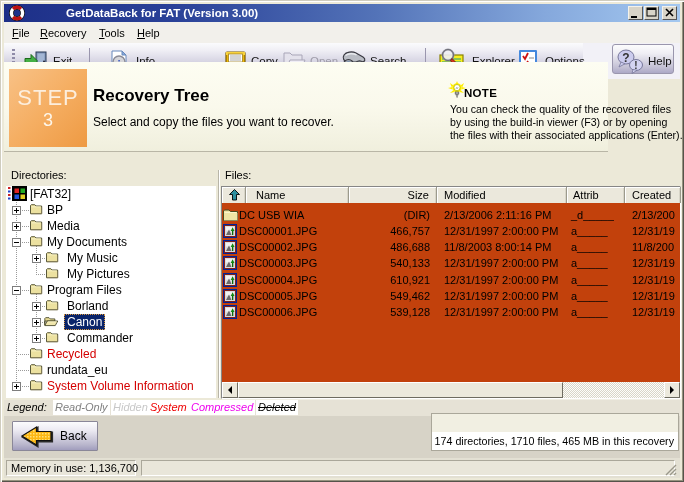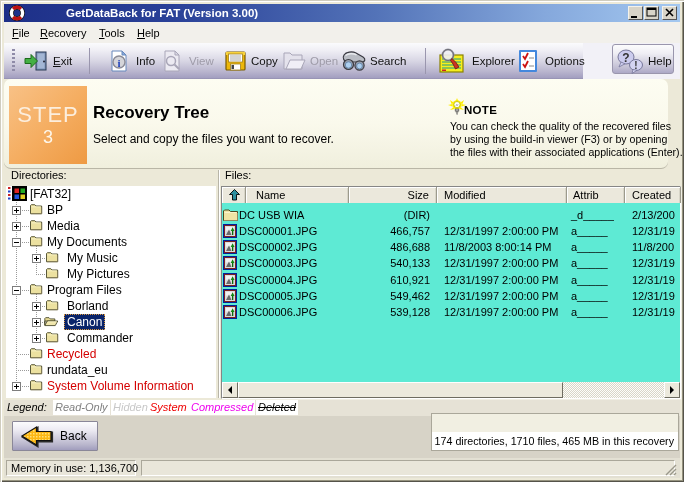--- a/index.html
+++ b/index.html
@@ -28,23 +28,23 @@
 #tb-band { position:absolute; left:0; top:0; width:579px; height:36px;
   background:linear-gradient(to bottom,#fbfbfd 0%,#f0eff5 20%,#d8d6e4 50%,#b8b4cd 80%,#a39fc0 97%,#8f8bad 100%); }
 #tb-right { position:absolute; left:579px; top:0; width:97px; height:36px;
   background:#f2f1f7; }
 .tbb { position:absolute; top:3px; height:30px; display:flex; align-items:center; color:#111; font-size:11.5px; }
 .tbb.dis { color:#9e9ba8; }
 .tsep { position:absolute; top:5px; width:1px; height:26px; background:#9a96ae; }
 #grip { position:absolute; left:8px; top:6px; width:3px; height:24px;
   background:repeating-linear-gradient(to bottom,#8f8ba8 0 2px,transparent 2px 4px); }
 
-#banner { left:4px; top:79px; width:664px; height:90px;
+#banner { left:4px; top:62px; width:604px; height:90px;
   background:linear-gradient(to bottom,#fdfdf2 0%,#faf9ec 50%,#f0efdd 100%);
-  border-bottom:1px solid #b9b6a6;border-radius:7px; }
+  border-bottom:1px solid #b9b6a6; }
 #stepbox { position:absolute; left:5px; top:7px; width:78px; height:78px;
   background:linear-gradient(135deg,#f8c186 0%,#f5ae62 50%,#ee9a43 100%); }
 #stepbox .s1 { position:absolute; left:0; right:0; top:16px; text-align:center;
   font-size:22px; color:#fceedd; letter-spacing:1px; }
 #stepbox .s2 { position:absolute; left:0; right:0; top:41px; text-align:center;
   font-size:18px; color:#fdf6ea; }
 #bh1 { position:absolute; left:89px; top:24px; font-size:17px; font-weight:bold; color:#000; }
 #bh2 { position:absolute; left:89px; top:53px; font-size:12px; color:#000; white-space:nowrap; }
 #noteh { position:absolute; left:460px; top:25px; font-size:11.5px; font-weight:bold; letter-spacing:0.3px; }
 #notet { position:absolute; left:446px; top:41px; font-size:10.6px; line-height:13px; color:#000; white-space:nowrap; }
@@ -55,21 +55,21 @@
 #tree { left:6px; top:186px; width:210px; height:212px; background:#fff; overflow:hidden; }
 .trow { position:absolute; height:16px; line-height:16px; font-size:12px; white-space:nowrap; }
 .tfold { position:absolute; width:15px; height:12px; }
 .ebox { position:absolute; width:9px; height:9px; background:#fff; border:1px solid #7e7e7e; }
 .ebox i { position:absolute; left:1px; top:3px; width:5px; height:1px; background:#000; }
 .ebox.plus i:last-child { left:3px; top:1px; width:1px; height:5px; }
 .red { color:#d40000; }
 .vdot { position:absolute; width:1px; background-image:repeating-linear-gradient(to bottom,#9a9a9a 0 1px,transparent 1px 2px); }
 .hdot { position:absolute; height:1px; background-image:repeating-linear-gradient(to right,#9a9a9a 0 1px,transparent 1px 2px); }
 
-#files { left:221px; top:186px; width:460px; height:213px; background:#5eead4;
+#files { left:221px; top:186px; width:460px; height:213px; background:#c2410c;
   border:1px solid #868686; border-right-color:#fff; border-bottom-color:#fff;
   box-shadow:1px 1px 0 #f1efe4;text-align:center; }
 .hcell { position:absolute; top:0px; height:16px; background:#ebe8dc;
   border-right:1px solid #9c9a8c; box-shadow:inset 1px 1px 0 #fff, inset -1px 0 0 #d8d5c8;
   font-size:11px; line-height:16px; color:#000; }
 .frow { position:absolute; height:16.3px; font-size:11px; line-height:16.3px; white-space:nowrap; color:#000; }
 .fcol { position:absolute; top:0; }
 #hscroll { position:absolute; left:0px; bottom:0px; width:458px; height:16px; background:#f1efe2; }
 .sbtn { position:absolute; top:0; width:16px; height:16px; background:#ece9dc;
   border-top:1px solid #fff; border-left:1px solid #fff; border-right:1px solid #6e6c60; border-bottom:1px solid #6e6c60; }
@@ -145,29 +145,20 @@
   </div>
   <div class="tsep" style="left:85px"></div>
   <div class="tbb" style="left:104px">
     <svg width="22" height="24" viewBox="0 0 22 24">
       <path d="M4 2 L14 2 L18 6 L18 22 L4 22 Z" fill="#fff" stroke="#6688bb" stroke-width="1"></path>
       <path d="M14 2 L14 6 L18 6 Z" fill="#88aadd" stroke="#6688bb" stroke-width="1"></path>
       <circle cx="11" cy="13" r="6" fill="#d5d5d9" stroke="#8a8a96" stroke-width="1.4"></circle>
       <text x="11" y="17.5" text-anchor="middle" font-size="11" font-weight="bold" fill="#2244bb" font-family="Liberation Serif">i</text>
     </svg>
     <span style="margin-left:6px">Info</span>
-  </div>
-  <div class="tbb dis" style="left:158px">
-    <svg width="22" height="24" viewBox="0 0 22 24">
-      <path d="M3 2 L13 2 L17 6 L17 22 L3 22 Z" fill="#eceaf2" stroke="#a9a6b8" stroke-width="1"></path>
-      <path d="M13 2 L13 6 L17 6 Z" fill="#dcdae6" stroke="#a9a6b8" stroke-width="1"></path>
-      <circle cx="9" cy="12" r="4.5" fill="none" stroke="#a9a6b8" stroke-width="1.5"></circle>
-      <path d="M12.5 15.5 L17 20" stroke="#a9a6b8" stroke-width="2"></path>
-    </svg>
-    <span style="margin-left:5px">View</span>
   </div>
   <div class="tbb" style="left:220px">
     <svg width="22" height="24" viewBox="0 0 22 24">
       <rect x="2" y="3" width="19" height="18" rx="1" fill="#edb70a" stroke="#7a5c00" stroke-width="1.2"></rect>
       <path d="M2 3 h19 v3 h-19 Z" fill="#f8d23c"></path>
       <rect x="4.5" y="5" width="14" height="8" fill="#fff" stroke="#a08020" stroke-width="0.8"></rect>
       <path d="M6 7 h11 M6 9 h11 M6 11 h11" stroke="#aaa" stroke-width="1"></path>
       <rect x="6.5" y="15" width="10" height="6" fill="#fff" stroke="#a08020" stroke-width="0.8"></rect>
       <rect x="7.5" y="16" width="2.5" height="4" fill="#444"></rect>
     </svg>
@@ -421,20 +412,21 @@
       </div>
   <div id="frows">
         <div class="frow" style="left:0;top:19.5px;width:457px">
           <svg style="position:absolute;left:1px;top:1px" width="16" height="14" viewBox="0 0 16 14">
             <path d="M0.5 12.5 L0.5 3 L1.5 2 L6 2 L7.5 3.5 L14.5 3.5 L14.5 12.5 Z" fill="#efe4a4" stroke="#4a4a20" stroke-width="1"></path>
             <path d="M1.5 4.5 L13.5 4.5" stroke="#faf4cc" stroke-width="1"></path>
             <path d="M14.5 5 L14.5 12.5 L1 12.5" fill="none" stroke="#90885e" stroke-width="1"></path>
           </svg>
           <span class="fcol" style="left:17px">DC USB WIA</span>
           <span class="fcol" style="right:249px">(DIR)</span>
+          <span class="fcol" style="left:222px">2/13/2006 2:11:16 PM</span>
           <span class="fcol" style="left:349px">_d_____</span>
           <span class="fcol" style="left:410px">2/13/200</span>
         </div>
         <div class="frow" style="left:0;top:35.8px;width:457px">
           <svg style="position:absolute;left:1px;top:1px" width="14" height="14" viewBox="0 0 14 14">
             <rect x="0.5" y="0.5" width="13" height="13" fill="#dcdcdc" stroke="#002299" stroke-width="1"></rect>
             <rect x="1.5" y="1.5" width="11" height="11" fill="none" stroke="#7a2020" stroke-width="1"></rect>
             <rect x="3" y="3" width="8" height="3.5" fill="#f2f2f2"></rect>
             <path d="M3 11 L6 5.5 L8.5 11 Z" fill="#6a6a6a"></path>
             <path d="M9.6 3.2 L11.5 7 L7.7 7 Z" fill="#118811"></path>

